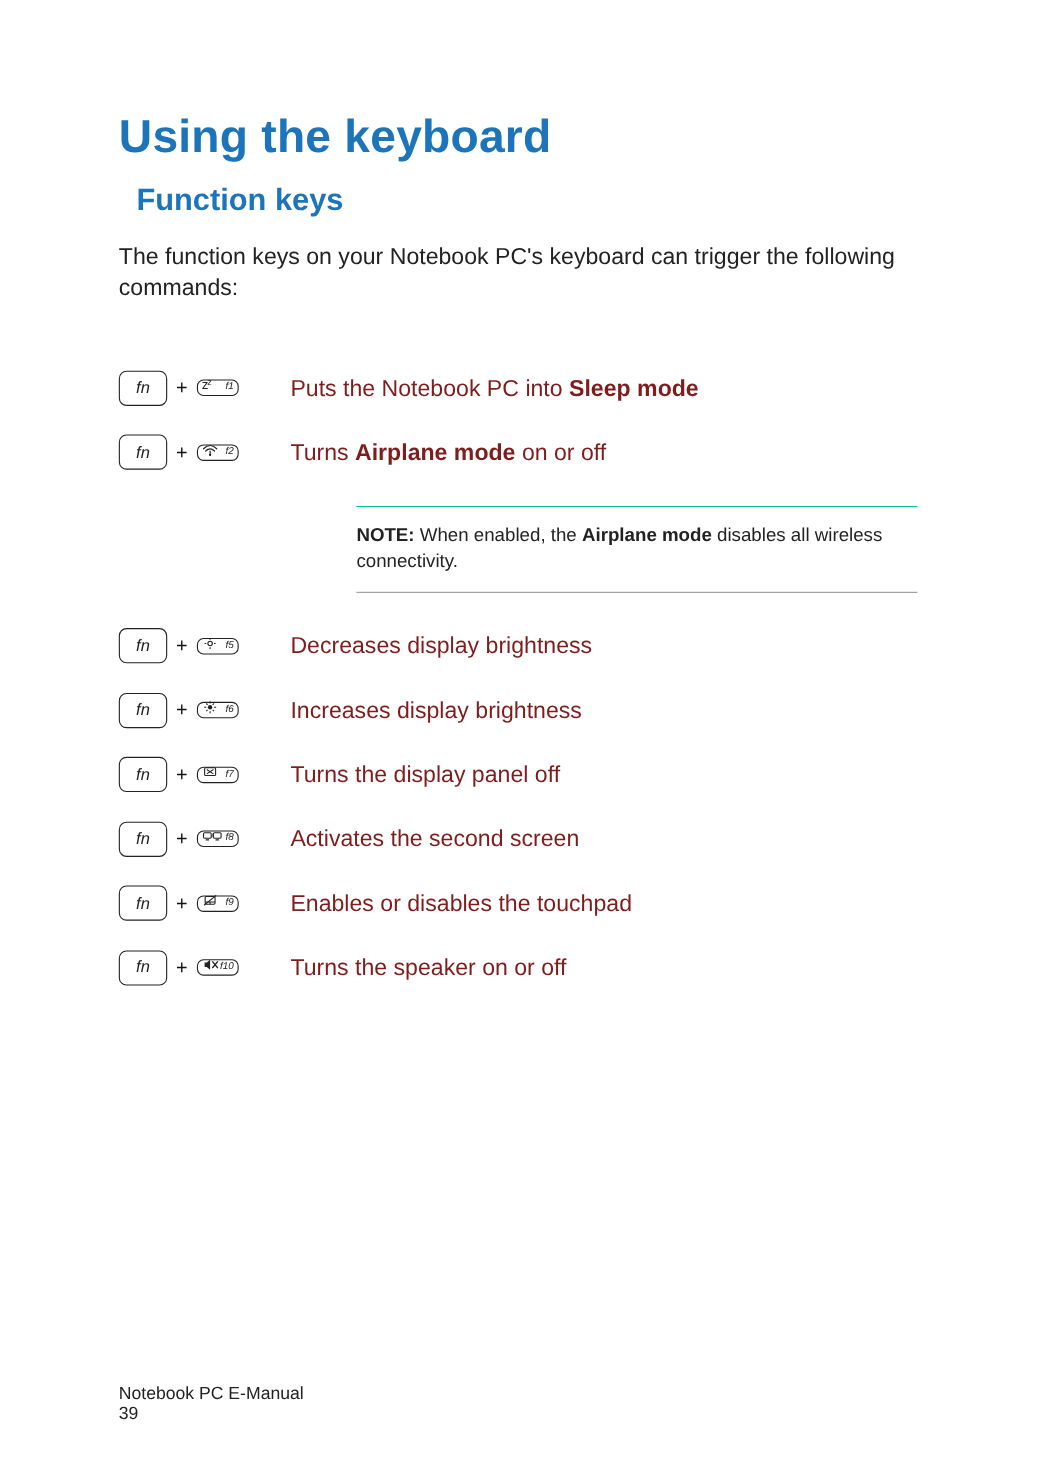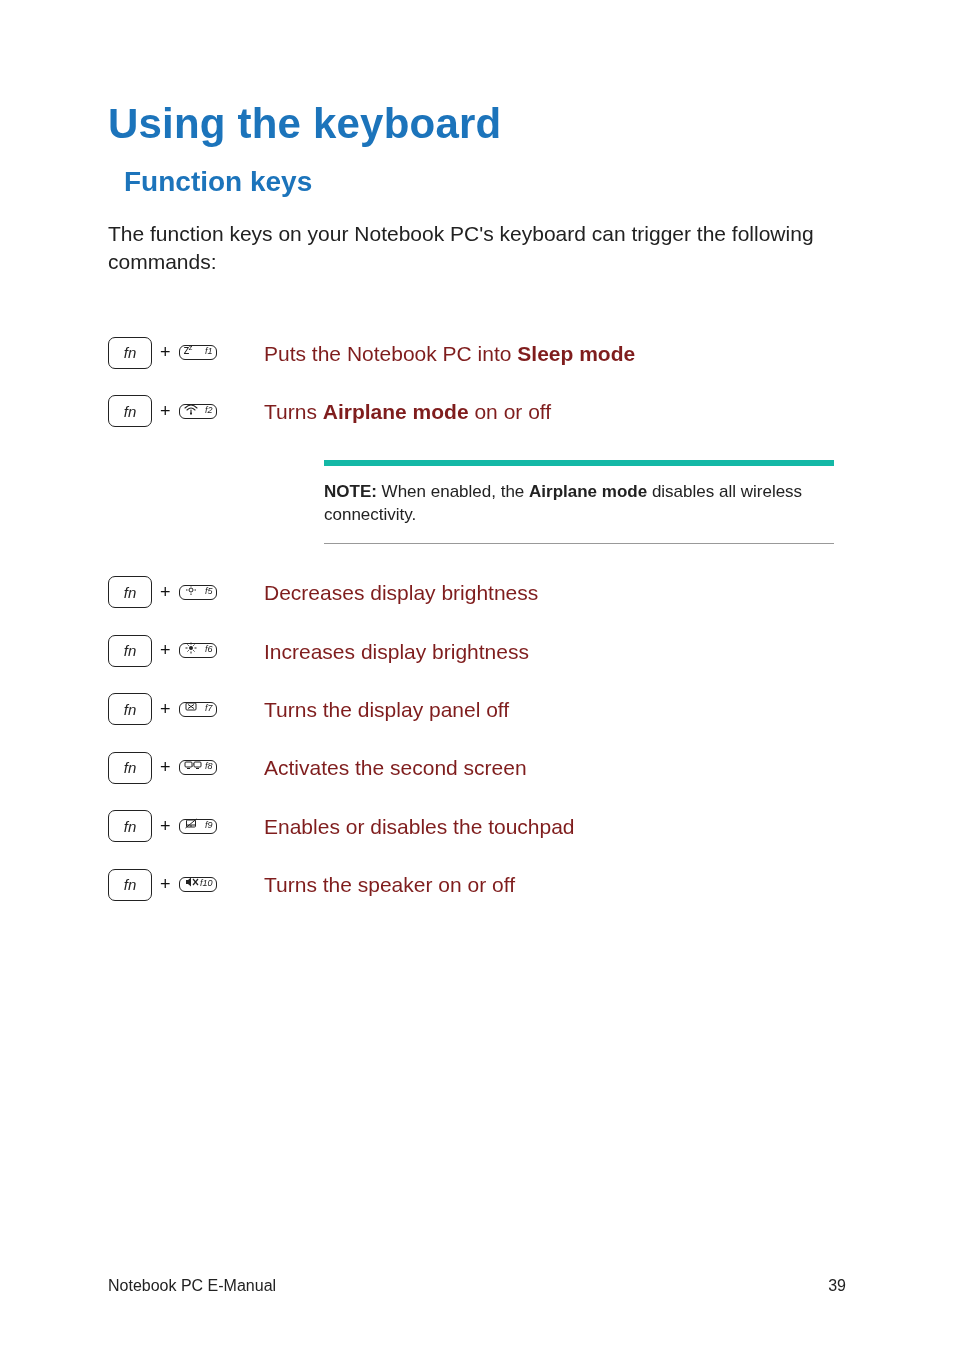--- a/index.html
+++ b/index.html
@@ -107,40 +107,41 @@
     font-size: 12px;
     line-height: 1;
   }
   .glyph svg { display: block; }
   .zz { font-size: 12px; font-weight: 500; letter-spacing: -1px; }
   .zz sup { font-size: 8px; vertical-align: 4px; }
 
   .note-block {
     margin-left: 216px;
     width: 510px;
-    border-top: 6px solid #14b8a6;
+    border-top: 1px solid #14b8a6;
     border-bottom: 1px solid #999;
     padding: 14px 0 16px 0;
     font-size: 17px;
     line-height: 1.4;
     color: #222;
     margin-top: 6px;
     margin-bottom: 6px;
   }
   .note-block b { font-weight: 700; }
 
   .footer {
     position: absolute;
     bottom: 50px;
     left: 108px;
     right: 108px;
     display: flex;
     justify-content: space-between;
     font-size: 16px;
     color: #222;
+    flex-direction: column;
   }
 </style>
 </head>
 <body>
 
 <div class="page">
 
   <h1 class="title">Using the keyboard</h1>
   <h2 class="subtitle">Function keys</h2>
   <p class="intro">The function keys on your Notebook PC's keyboard can trigger the following commands:</p>

